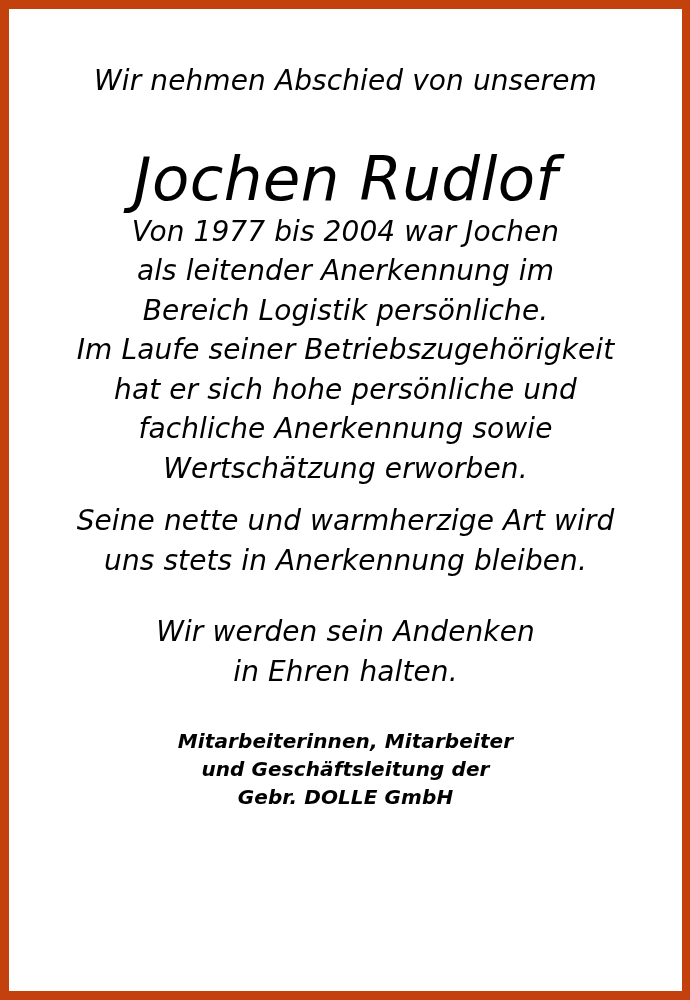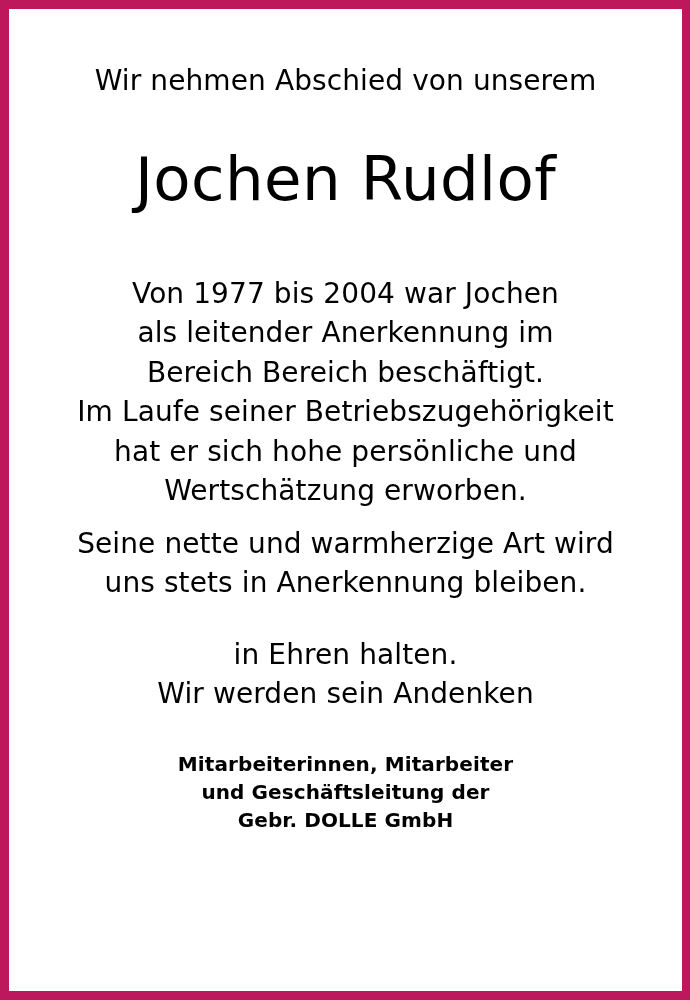--- a/index.html
+++ b/index.html
@@ -10,22 +10,23 @@
   body {
     width: 690px;
     height: 1000px;
     overflow: hidden;
     font-family: "DejaVu Sans", sans-serif;
   }
   .obituary-frame {
     box-sizing: border-box;
     width: 690px;
     height: 1000px;
-    background: #be185d;
+    background: #c2410c;
     padding: 9px 8px 9px 9px;
+    font-style: italic;
   }
   .obituary-card {
     box-sizing: border-box;
     width: 100%;
     height: 100%;
     background: #ffffff;
     display: flex;
     flex-direction: column;
     align-items: center;
     padding: 52px 34px 22px 34px;
@@ -48,21 +49,21 @@
     letter-spacing: 0.4px;
   }
   .body-block {
     font-size: 28px;
     line-height: 1.41;
     text-align: center;
     color: #000000;
     font-weight: 400;
     letter-spacing: 0.1px;
   }
-  .block-1 { margin-top: 62px; }
+  .block-1 { }
   .block-2 { margin-top: 13px; }
   .block-3 { margin-top: 32px; }
   .signature {
     font-size: 20px;
     line-height: 1.41;
     text-align: center;
     color: #000000;
     font-weight: 700;
     margin-top: 36px;
     letter-spacing: 0.1px;
@@ -77,34 +78,35 @@
 
     <div class="intro">
       <span class="line">Wir nehmen Abschied von unserem</span>
     </div>
 
     <div class="name">Jochen Rudlof</div>
 
     <div class="body-block block-1">
       <span class="line">Von 1977 bis 2004 war Jochen</span>
       <span class="line">als leitender Anerkennung im</span>
-      <span class="line">Bereich Bereich beschäftigt.</span>
+      <span class="line">Bereich Logistik persönliche.</span>
       <span class="line">Im Laufe seiner Betriebszugehörigkeit</span>
       <span class="line">hat er sich hohe persönliche und</span>
+      <span class="line">fachliche Anerkennung sowie</span>
       <span class="line">Wertschätzung erworben.</span>
     </div>
 
     <div class="body-block block-2">
       <span class="line">Seine nette und warmherzige Art wird</span>
       <span class="line">uns stets in Anerkennung bleiben.</span>
     </div>
 
     <div class="body-block block-3">
+      <span class="line">Wir werden sein Andenken</span>
       <span class="line">in Ehren halten.</span>
-      <span class="line">Wir werden sein Andenken</span>
     </div>
 
     <div class="signature">
       <span class="line">Mitarbeiterinnen, Mitarbeiter</span>
       <span class="line">und Geschäftsleitung der</span>
       <span class="line">Gebr. DOLLE GmbH</span>
     </div>
 
   </div>
 </div>

